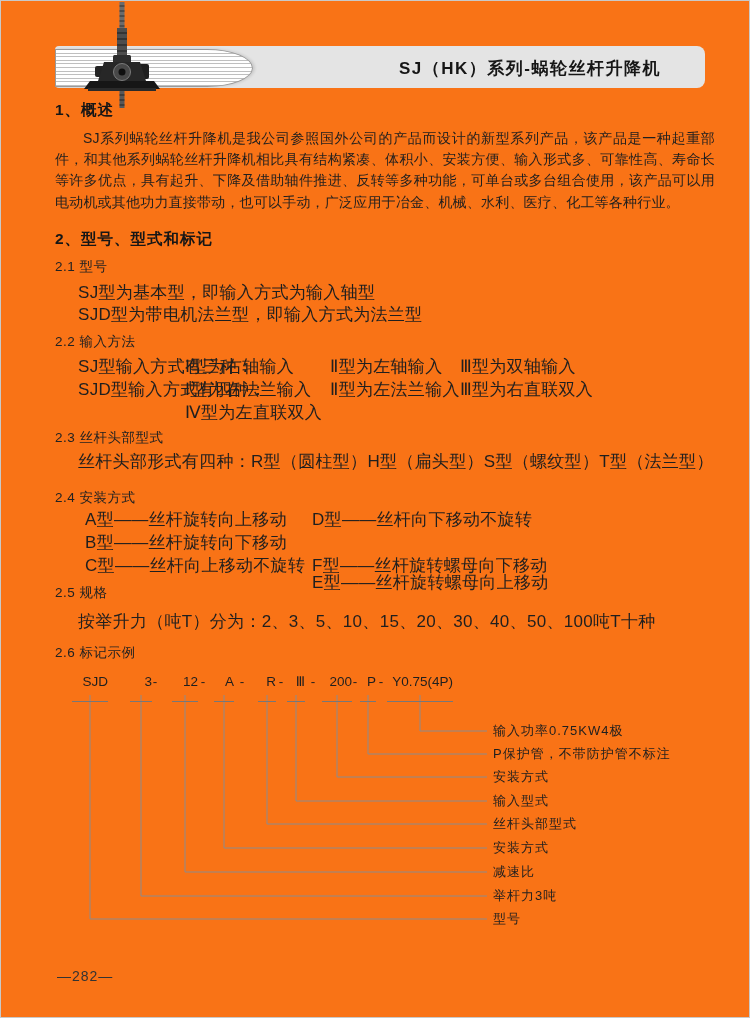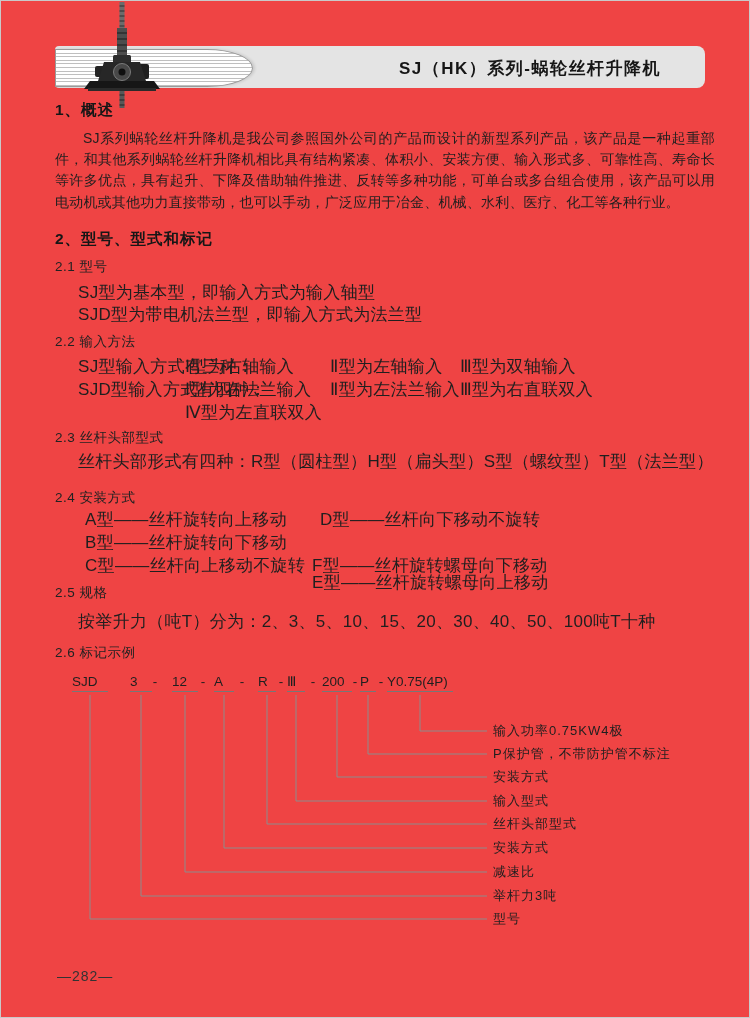--- a/index.html
+++ b/index.html
@@ -1,18 +1,18 @@
 <!DOCTYPE html>
 <html><head>
 <meta charset="utf-8">
 <style>
   html,body { margin:0; padding:0; background:#ffffff; }
   .page {
     position:relative; width:750px; height:1018px; margin:0 auto;
-    background:#ef4444; overflow:hidden;
+    background:#f97316; overflow:hidden;
     font-family:"Liberation Sans", sans-serif; color:#222;
     box-shadow: inset 0 0 0 1px #c9c9c9;
   }
   
   .banner {
     position:absolute; left:55px; top:46px; width:650px; height:42px;
     background:#e4e4e4; border-radius:4px 8px 8px 4px;
   }
   .curl {
     position:absolute; left:0; top:3px; width:196px; height:36px;
@@ -35,22 +35,22 @@
   .para {
     position:absolute; left:55px; top:128px; width:660px;
     font-size:14px; line-height:21.2px; text-align:justify; text-indent:2em;
     color:#1f1f1f; margin:0; letter-spacing:.2px;
   }
   .bodyline { position:absolute; font-size:17px; color:#1f1f1f; white-space:nowrap; letter-spacing:.3px; }
   
   .mk { position:absolute; left:0; top:662px; width:750px; height:300px; }
   .mk-lines { position:absolute; left:0; top:0; width:750px; height:300px; }
   .mk-token {
-    position:absolute; top:12px; text-align:left; font-size:13.5px; color:#1f1f1f;
-    line-height:16px; padding-bottom:1px; border-bottom:1px solid #777;
+    position:absolute; top:12px; text-align:right; font-size:13.5px; color:#1f1f1f;
+    line-height:16px; padding-bottom:11px; border-bottom:1px solid #777;
   }
   .mk-tokens .mk-token:nth-child(1){ left:72px;  width:36px; }
   .mk-tokens .mk-token:nth-child(2){ left:130px; width:22px; }
   .mk-tokens .mk-token:nth-child(3){ left:172px; width:26px; }
   .mk-tokens .mk-token:nth-child(4){ left:214px; width:20px; }
   .mk-tokens .mk-token:nth-child(5){ left:258px; width:18px; }
   .mk-tokens .mk-token:nth-child(6){ left:287px; width:18px; }
   .mk-tokens .mk-token:nth-child(7){ left:322px; width:30px; }
   .mk-tokens .mk-token:nth-child(8){ left:360px; width:16px; }
   .mk-tokens .mk-token:nth-child(9){ left:387px; width:66px; }
@@ -129,21 +129,21 @@
   <div class="bodyline" style="left:460px; top:378px;">Ⅲ型为右直联双入</div>
   <div class="bodyline" style="left:185px; top:401px;">Ⅳ型为左直联双入</div>
 
   <div class="sub" id="s23h">2.3 丝杆头部型式</div>
   <div class="bodyline" style="left:78px; top:450px;">丝杆头部形式有四种：R型（圆柱型）H型（扁头型）S型（螺纹型）T型（法兰型）</div>
 
   <div class="sub" id="s24h">2.4 安装方式</div>
   <div class="bodyline" style="left:85px;  top:508px;">A型——丝杆旋转向上移动</div>
   <div class="bodyline" style="left:85px;  top:531px;">B型——丝杆旋转向下移动</div>
   <div class="bodyline" style="left:85px;  top:554px;">C型——丝杆向上移动不旋转</div>
-  <div class="bodyline" style="left:312px; top:508px;margin-left:8px;">D型——丝杆向下移动不旋转</div>
+  <div class="bodyline" style="left:312px; top:508px;">D型——丝杆向下移动不旋转</div>
   <div class="bodyline" style="left:312px; top:531px;margin-top:40px;">E型——丝杆旋转螺母向上移动</div>
   <div class="bodyline" style="left:312px; top:554px;">F型——丝杆旋转螺母向下移动</div>
 
   <div class="sub" id="s25h">2.5 规格</div>
   <div class="bodyline" style="left:78px; top:610px;">按举升力（吨T）分为：2、3、5、10、15、20、30、40、50、100吨T十种</div>
 
   <div class="sub" id="s26h">2.6 标记示例</div>
 
   <div class="mk">
     <svg class="mk-lines" viewBox="0 0 750 300">

